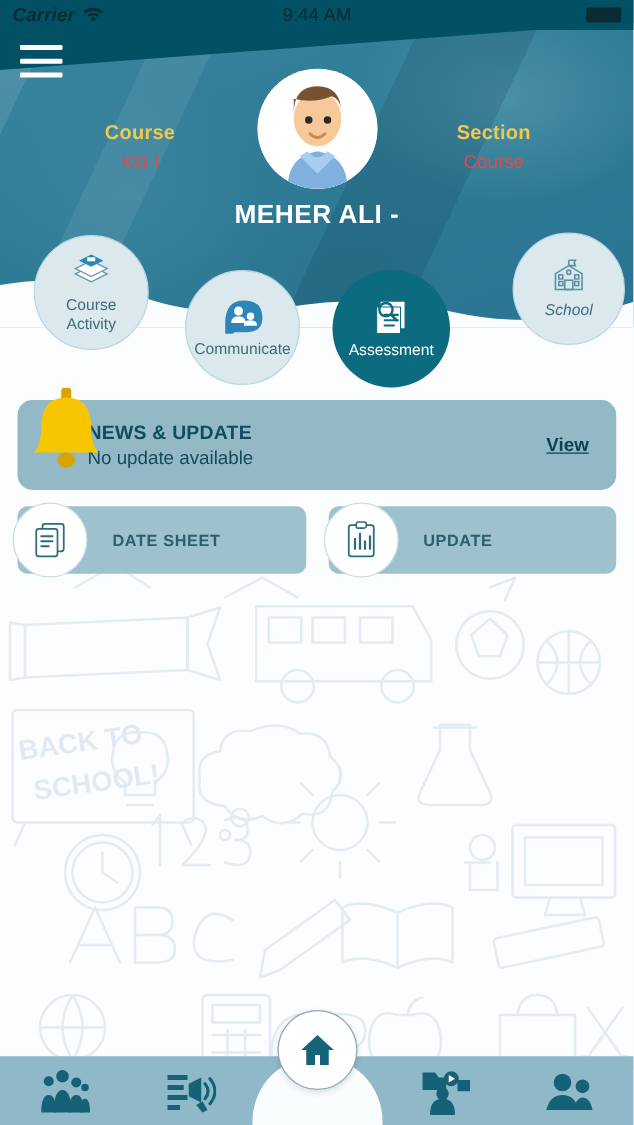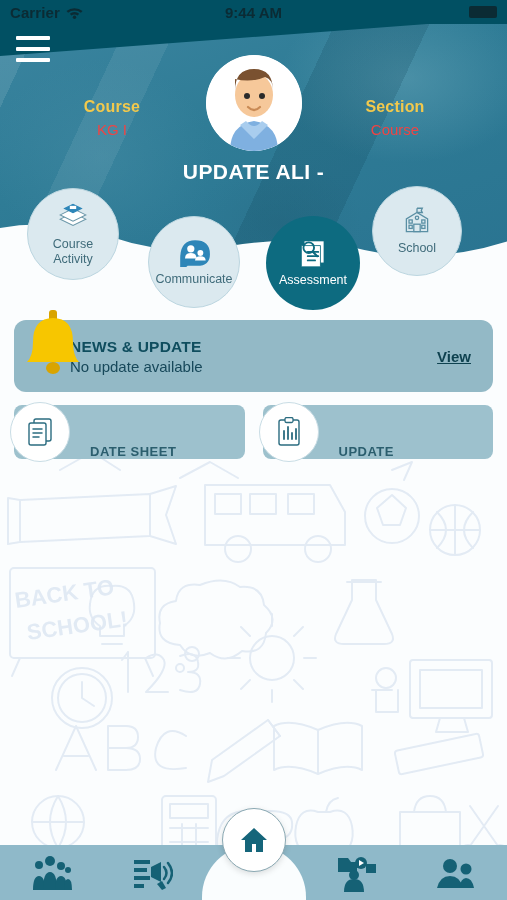--- a/index.html
+++ b/index.html
@@ -26,25 +26,25 @@
 
   
   .statusbar {
     position: absolute; top: 0; left: 0; right: 0; height: 24px;
     background: #015063;
     display: flex; align-items: center;
     padding: 0 10px;
     z-index: 40;
     color: #06242e;
   }
-  .sb-left { display: flex; align-items: center; gap: 6px; }
+  .sb-left { display: flex; align-items: flex-start; gap: 6px; font-style: italic; }
   .sb-carrier { font-size: 15px; font-weight: 600; color: #0b2b34; letter-spacing: .1px; }
   .sb-time {
     position: absolute; left: 0; right: 0; text-align: center;
-    font-size: 15px; font-weight: 700; color: #0b2b34;
+    font-size: 15px; font-weight: 400; color: #0b2b34;
   }
   .sb-right { margin-left: auto; display: flex; align-items: center; }
   .battery {
     width: 28px; height: 12px; background: #0b2b34; border-radius: 2px;
   }
 
   
   .header {
     position: absolute; top: 0; left: 0; right: 0; height: 262px;
     z-index: 10;
@@ -128,21 +128,21 @@
   }
   .mcircle.light {
     background: #dbe9ef; border: 1px solid #bcd6e0; color: #3f6b7a;
   }
   .mcircle.dark { background: #0d6b80; color: #ffffff; }
   .mc-icon { width: 34px; height: 30px; display: block; }
 
   #mc-course   { left: 27px;  top: 188px; width: 92px;  height: 92px; }
   #mc-comm     { left: 148px; top: 216px; width: 92px;  height: 92px; }
   #mc-assess   { left: 266px; top: 216px; width: 94px;  height: 94px; }
-  #mc-school   { left: 372px; top: 186px; width: 90px;  height: 90px; }
+  #mc-school   { left: 410px; top: 186px; width: 90px;  height: 90px; font-style: italic; }
 
   
   .news-card {
     position: absolute; left: 14px; right: 14px; top: 320px; height: 72px;
     background: #93b9c6; border-radius: 12px; z-index: 18;
     display: flex; align-items: center;
   }
   .bell {
     position: absolute; left: 16px; top: -10px; width: 62px; height: 68px; z-index: 19;
   }
@@ -159,21 +159,21 @@
   }
 
   
   .actions {
     position: absolute; left: 14px; right: 14px; top: 405px; height: 54px; z-index: 18;
     display: flex; gap: 18px;
   }
   .action {
     position: relative; flex: 1; height: 54px;
     background: #9dc1cd; border-radius: 8px;
-    display: flex; align-items: flex-end;
+    display: flex; align-items: center;
     cursor: pointer;
   }
   .action-badge {
     position: absolute; left: -4px; top: -3px;
     width: 60px; height: 60px; border-radius: 50%;
     background: #ffffff; border: 1px solid #c9dde5;
     display: flex; align-items: center; justify-content: center;
   }
   .action-badge svg { width: 28px; height: 30px; }
   .action-label {
@@ -341,21 +341,21 @@
   </div>
 
   <div class="meta-left" style="z-index:45">
     <div class="meta-label">Course</div>
     <div class="meta-value">KG I</div>
   </div>
   <div class="meta-right" style="z-index:45">
     <div class="meta-label">Section</div>
     <div class="meta-value">Course</div>
   </div>
-  <div class="student-name" style="z-index:45">UPDATE ALI -</div>
+  <div class="student-name" style="z-index:45">MEHER ALI -</div>
 
   <div class="circle-row">
 
     <div class="mcircle light" id="mc-course">
       <svg class="mc-icon" viewBox="0 0 32 28">
         <path d="M4 16 L16 10 L28 16 L16 22 Z" fill="#ffffff" stroke="#6a96a8" stroke-width="1"></path>
         <path d="M4 12 L16 6 L28 12 L16 18 Z" fill="#ffffff" stroke="#6a96a8" stroke-width="1"></path>
         <path d="M8 6 L16 2 L24 6 L16 10 Z" fill="#2e86b8" stroke="#2e86b8" stroke-width="1"></path>
         <rect x="13" y="3.5" width="6" height="3" fill="#ffffff"></rect>
       </svg>

